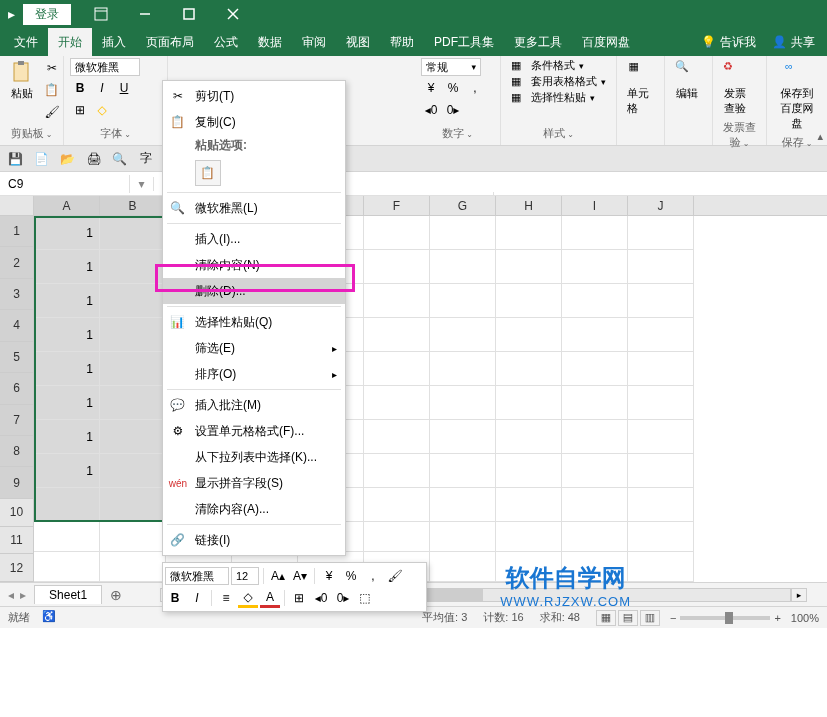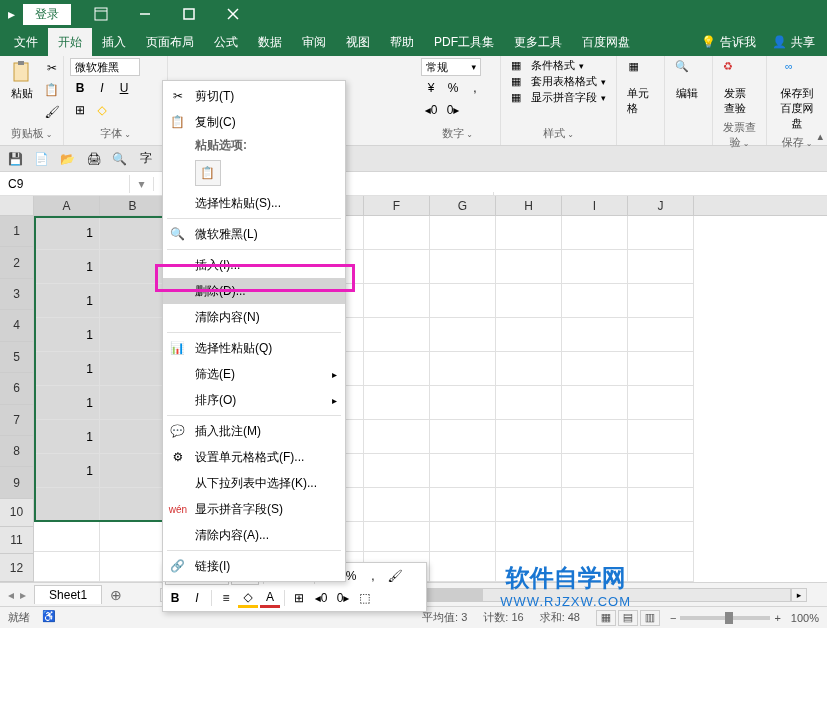--- a/index.html
+++ b/index.html
@@ -228,21 +228,21 @@
             <span>条件格式</span>
             <span style="font-size:9px">▾</span>
           </div>
         <div class="styles-row">
             <span class="ico">▦</span>
             <span>套用表格格式</span>
             <span style="font-size:9px">▾</span>
           </div>
         <div class="styles-row">
             <span class="ico">▦</span>
-            <span>显示拼音字段</span>
+            <span>选择性粘贴</span>
             <span style="font-size:9px">▾</span>
           </div>
       </div>
     </div>
     <div class="ribbon-group-label">样式</div>
   </div>
   <div class="ribbon-group" style="width:48px">
     <div class="ribbon-group-content">
       <div class="big-btn">
           <span class="ico">▦</span>
@@ -474,37 +474,34 @@
       <span>剪切(T)</span>
     </div>
   <div class="ctx-item">
       <span class="ctx-icon">📋</span>
       <span>复制(C)</span>
     </div>
   <div class="ctx-header">粘贴选项:</div>
   <div class="ctx-paste-options">
     <div class="ctx-paste-opt">📋</div>
   </div>
-  <div class="ctx-item">
-      <span>选择性粘贴(S)...</span>
-    </div>
   <div class="ctx-sep"></div>
   <div class="ctx-item">
       <span class="ctx-icon">🔍</span>
       <span>微软雅黑(L)</span>
     </div>
   <div class="ctx-sep"></div>
   <div class="ctx-item">
       <span>插入(I)...</span>
     </div>
+  <div class="ctx-item">
+      <span>清除内容(N)</span>
+    </div>
   <div class="ctx-item highlighted">
       <span>删除(D)...</span>
-    </div>
-  <div class="ctx-item">
-      <span>清除内容(N)</span>
     </div>
   <div class="ctx-sep"></div>
   <div class="ctx-item">
       <span class="ctx-icon">📊</span>
       <span>选择性粘贴(Q)</span>
     </div>
   <div class="ctx-item">
       <span>筛选(E)</span>
       <span class="ctx-submenu-arrow">▸</span>
     </div>

